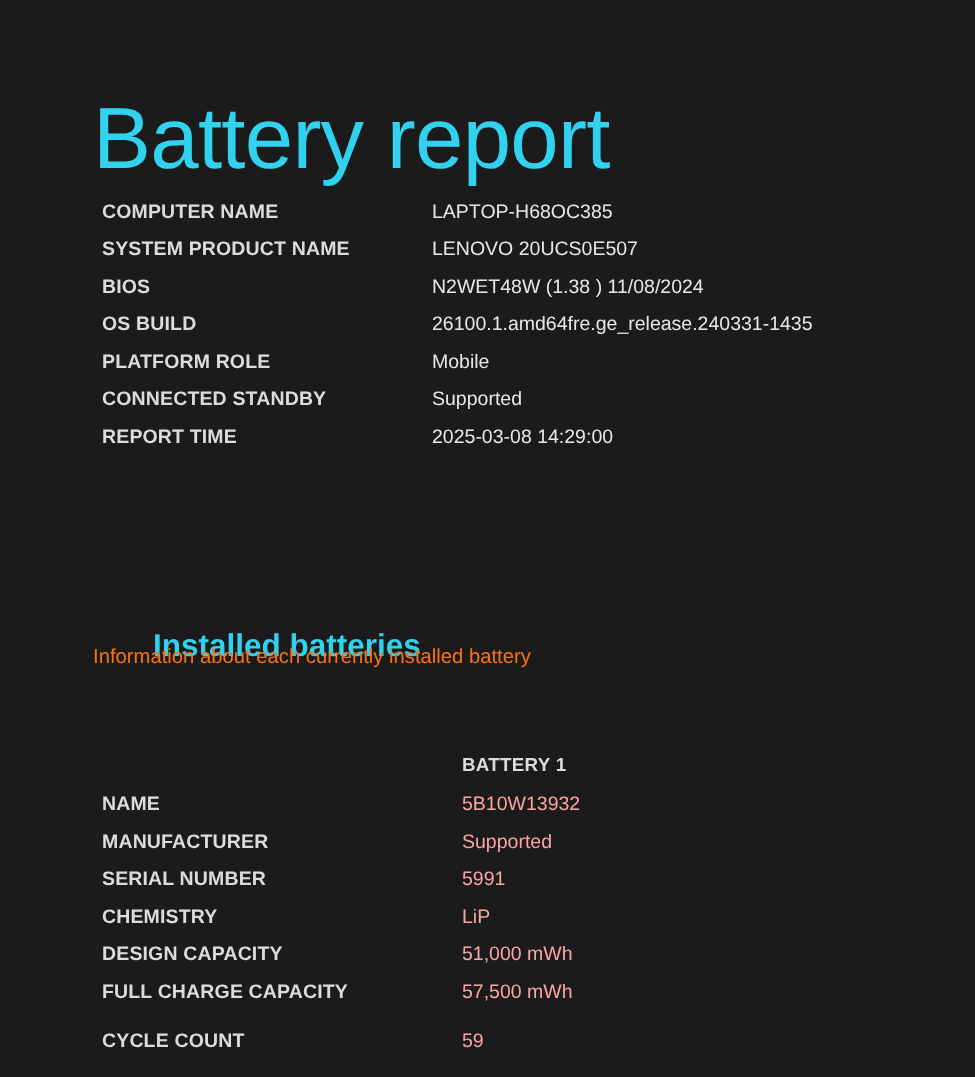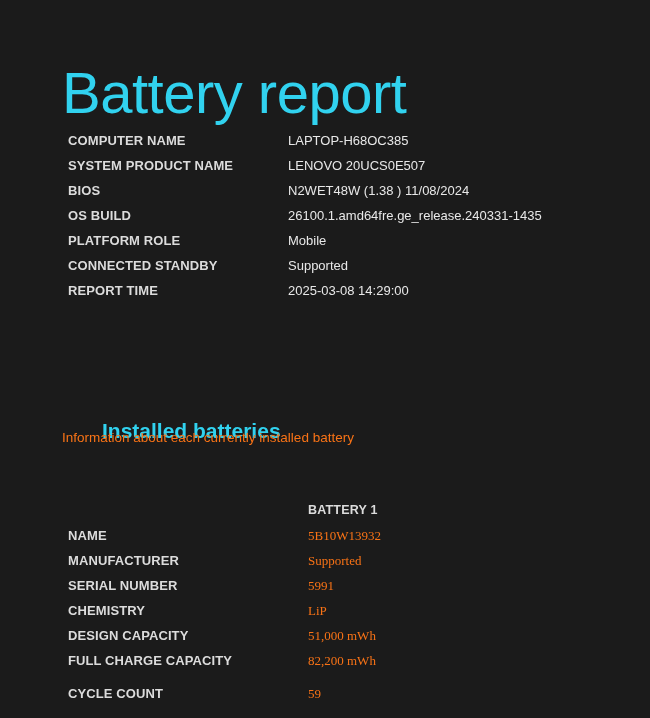--- a/index.html
+++ b/index.html
@@ -106,22 +106,21 @@
   .battable th.spacer {
     width: 240px;
   }
   .battable td.label {
     font-weight: bold;
     color: #dcdcdc;
     width: 240px;
     letter-spacing: 0.1px;
   }
   .battable td.value {
-    color: #f97316;
-    font-family: Liberation Serif, serif;
+    color: #fca5a5;
   }
   .battable tr.gap td {
     height: 33px;
   }
 </style>
 </head>
 <body>
 
 <div class="page">
 
@@ -186,21 +185,21 @@
       <tr>
         <td class="label">CHEMISTRY</td>
         <td class="value">LiP</td>
       </tr>
       <tr>
         <td class="label">DESIGN CAPACITY</td>
         <td class="value">51,000 mWh</td>
       </tr>
       <tr class="gap">
         <td class="label">FULL CHARGE CAPACITY</td>
-        <td class="value">82,200 mWh</td>
+        <td class="value">57,500 mWh</td>
       </tr>
       <tr>
         <td class="label">CYCLE COUNT</td>
         <td class="value">59</td>
       </tr>
     </tbody>
   </table>
 
 </div>
 

